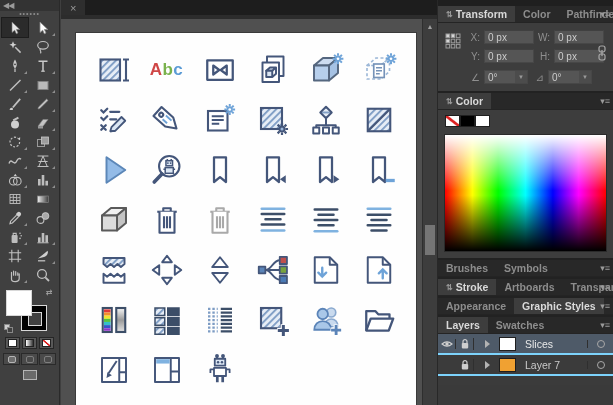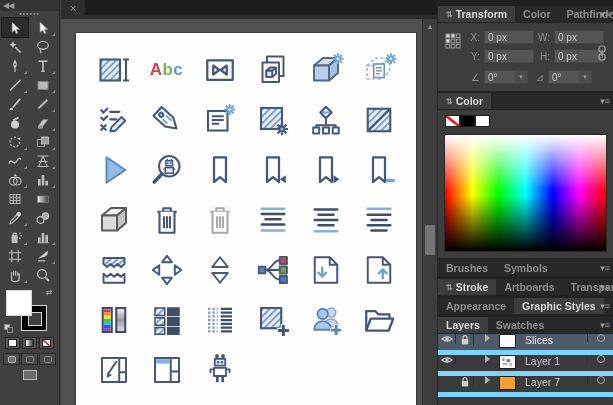--- a/index.html
+++ b/index.html
@@ -82,21 +82,21 @@
   #color-body{height:148px;background:#3d3d3d;position:relative;}
   .cswatches{position:absolute;left:7px;top:5px;display:flex;}
   .csw{width:15px;height:12px;border:1px solid #1f1f1f;}
   .spectrum{position:absolute;left:6px;top:24px;width:163px;height:118px;border:1px solid #2a2a2a;
     background:
       linear-gradient(to bottom, rgba(255,255,255,1) 0%, rgba(255,255,255,0) 48%, rgba(0,0,0,0) 52%, rgba(0,0,0,1) 100%),
       linear-gradient(to right, #f00 0%, #ff0 17%, #0f0 33%, #0ff 50%, #00f 67%, #f0f 83%, #f00 100%);}
 
   
   #layers-rows{background:#3b3b3b;}
-  .lrow{height:21px;display:flex;align-items:flex-start;border-bottom:5px solid #7dd3fc;background:#3b3b3b;color:#c9c9c9;}
+  .lrow{height:21px;display:flex;align-items:center;border-bottom:2px solid #7dd3fc;background:#3b3b3b;color:#c9c9c9;}
   .lrow.selected{background:#4e5a68;color:#e9e9e9;}
   .lcell{display:flex;align-items:center;justify-content:center;border-right:1px solid #2f2f2f;}
   .lc-eye{width:18px;}
   .lc-lock{width:18px;}
   .lc-color{width:6px;border-right:none;padding:1px 0;}
   .lc-color .bar{width:4px;height:100%;}
   .lc-exp{width:15px;border-right:none;}
   .tri-r{width:0;height:0;border-left:5px solid #b3b3b3;border-top:4px solid transparent;border-bottom:4px solid transparent;}
   .lc-thumb{width:24px;border-right:none;}
   .thumb{width:17px;height:14px;border:1px solid #1e1e1e;background:#fff;}
@@ -1162,43 +1162,20 @@
           </div>
         <div class="lcell lc-thumb">
             <span class="thumb" style="background:#fff;"></span>
           </div>
         <div class="lcell lc-name">Slices</div>
         <div class="lcell lc-target">
             <span class="ring"></span>
           </div>
       </div>
       <div class="lrow">
-        <div class="lcell lc-eye">
-            <svg width="12" height="10">
-              <use href="#p-eye"></use>
-            </svg>
-          </div>
-        <div class="lcell lc-lock"></div>
-        <div class="lcell lc-color">
-            <span class="bar" style="background:#3ecb3e;"></span>
-          </div>
-        <div class="lcell lc-exp">
-            <span class="tri-r"></span>
-          </div>
-        <div class="lcell lc-thumb">
-            <svg class="thumb" width="17" height="14" viewBox="0 0 16 12">
-              <use href="#p-thumb-art"></use>
-            </svg>
-          </div>
-        <div class="lcell lc-name">Layer 1</div>
-        <div class="lcell lc-target">
-            <span class="ring"></span>
-          </div>
-      </div>
-      <div class="lrow">
         <div class="lcell lc-eye"></div>
         <div class="lcell lc-lock">
             <svg width="10" height="12">
               <use href="#p-lock"></use>
             </svg>
           </div>
         <div class="lcell lc-color">
             <span class="bar" style="background:#3ecb3e;"></span>
           </div>
         <div class="lcell lc-exp">

